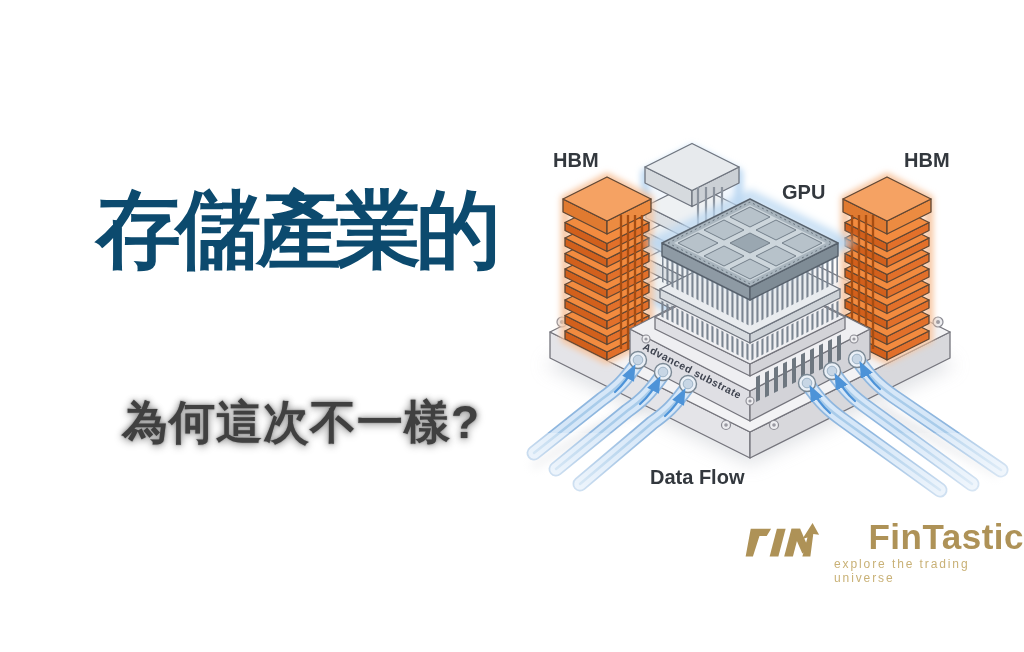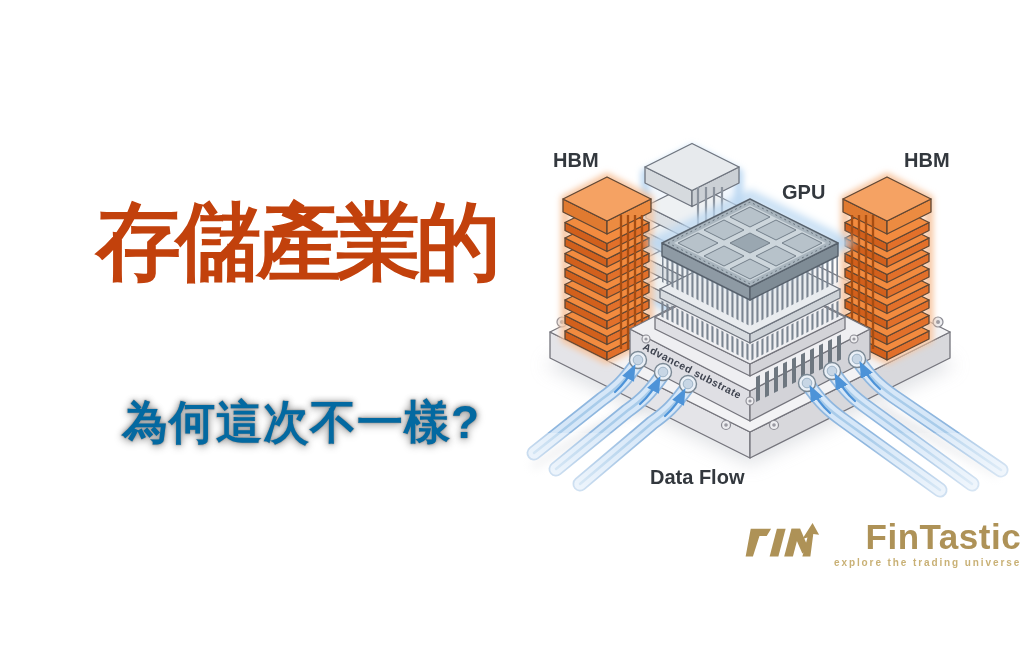--- a/index.html
+++ b/index.html
@@ -1,32 +1,32 @@
 <!DOCTYPE html>
 <html><head>
 <meta charset="utf-8">
 <style>
   html,body{margin:0;padding:0;background:#fff;}
   .canvas{position:relative;width:1024px;height:652px;background:#fff;overflow:hidden;
           font-family:"Liberation Sans",sans-serif;}
-  .title{position:absolute;left:96px;top:196px;font-size:85px;line-height:1.09;
-         font-weight:900;color:#c2410c;letter-spacing:-5px;white-space:nowrap;}
+  .title{position:absolute;left:96px;top:184px;font-size:85px;line-height:1.09;
+         font-weight:900;color:#0c4a6e;letter-spacing:-5px;white-space:nowrap;}
   .title .line{display:block;}
   .subtitle{position:absolute;left:122px;top:392px;font-size:46px;font-weight:900;
-            color:#0369a1;letter-spacing:1px;white-space:nowrap;
+            color:#404040;letter-spacing:1px;white-space:nowrap;
             text-shadow:0 0 2px #8f8f8f,0 0 6px #9e9e9e,0 2px 10px #ababab,0 0 1px #7f7f7f;}
   .diagram{position:absolute;left:520px;top:103px;width:490px;height:405px;}
   .diagram svg{display:block;width:490px;height:405px;}
   .dlabel{font-size:20px;font-weight:600;fill:#33383E;}
   .substrate-label{font-size:10.5px;font-weight:600;fill:#3F4450;letter-spacing:.5px;}
   .logo{position:absolute;left:742px;top:516px;display:flex;align-items:flex-start;gap:9px;}
   .logo-mark svg{display:block;width:80px;height:46px;}
   .logo-text{display:flex;flex-direction:column;padding-top:3px;align-items:flex-end;}
   .brand{font-size:35px;font-weight:700;color:#AE9257;line-height:1;letter-spacing:.5px;}
-  .tagline{font-size:10px;color:#C9B176;letter-spacing:1.9px;margin-top:3px;padding-left:3px;font-weight:bold;}
+  .tagline{font-size:12px;color:#C9B176;letter-spacing:1.9px;margin-top:3px;padding-left:3px;}
 </style>
 </head>
 <body>
 
 <div class="canvas">
 
   <div class="title">
     <span class="line">存儲產業的</span>
   </div>
   <div class="subtitle">為何這次不一樣?</div>

